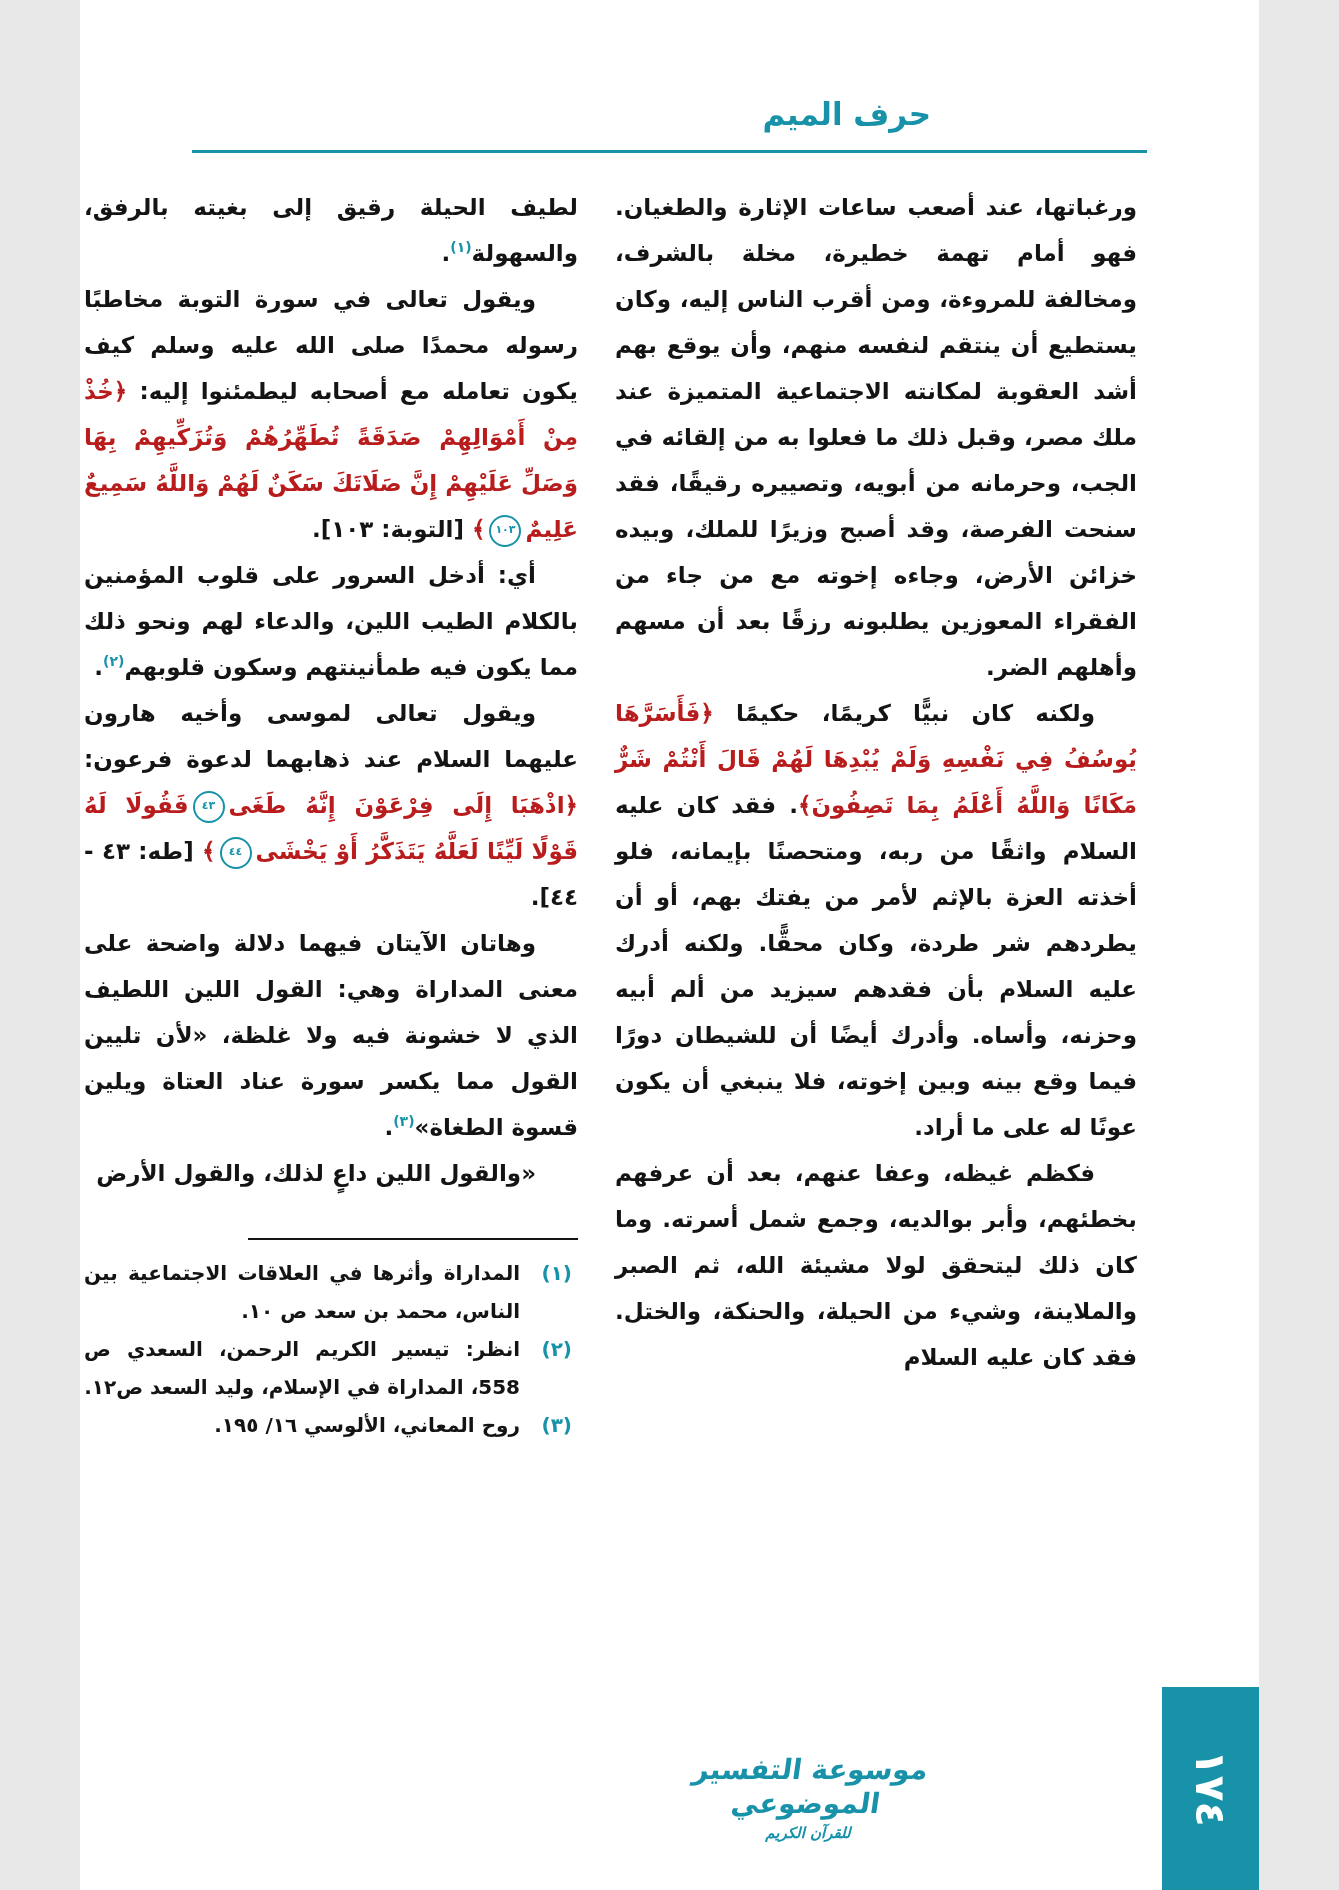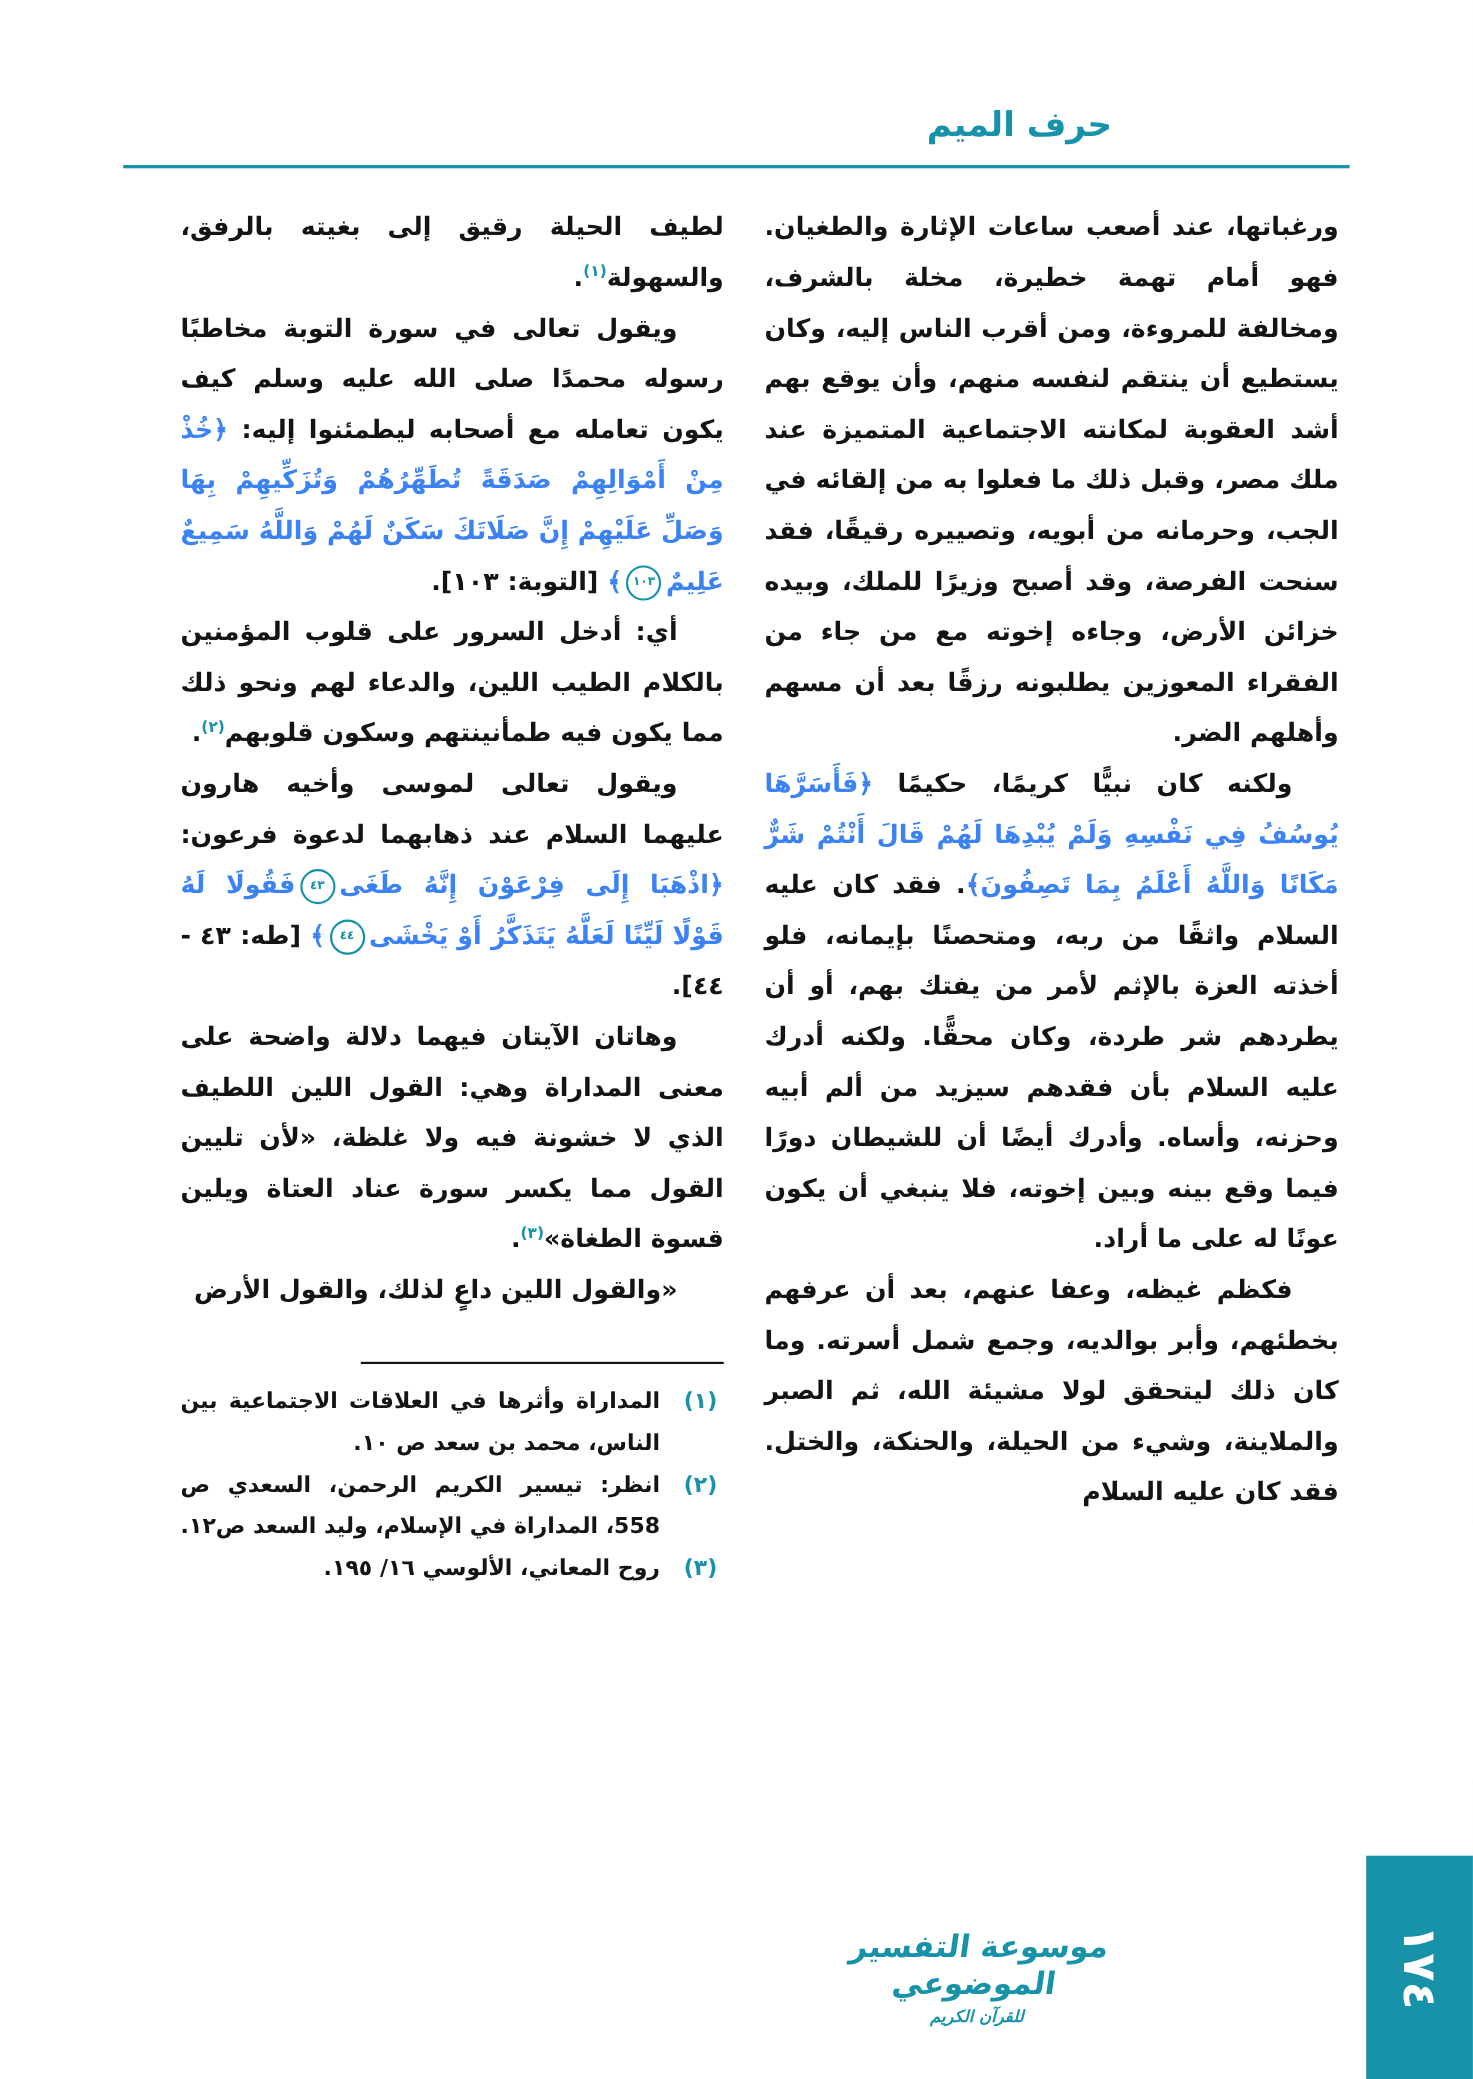--- a/index.html
+++ b/index.html
@@ -1,18 +1,18 @@
 <!DOCTYPE html>
 <html lang="ar" dir="rtl"><head>
 <meta charset="utf-8">
 <style>
   html,body{margin:0;padding:0;background:#e8e8e8;}
   .page{
     position:relative;
-    width:1339px;height:1890px;
+    width:1179px;height:1890px;
     margin:0 auto;
     background:#ffffff;
     overflow:hidden;
     direction:rtl;
     font-family:"DejaVu Sans", sans-serif;
     color:#141414;
   }
   
   .chapter-title{
     position:absolute;top:96px;right:328px;
@@ -25,21 +25,21 @@
   
   .col{
     position:absolute;top:184px;
     font-size:23px;font-weight:bold;line-height:2.0;
     text-align:justify;text-justify:inter-word;
   }
   .col-right{right:122px;width:522px;}
   .col-left{right:681px;width:494px;}
   .para{margin:0;}
   .para.indent{text-indent:42px;}
-  .verse{color:#3b82f6;}
+  .verse{color:#b91c1c;}
   .verse-ref{color:#141414;margin-top:40px;}
   .fn-marker{
     color:#1792a9;font-size:14px;vertical-align:super;line-height:0;
   }
   .ayah-num{
     display:inline-block;min-width:28px;height:28px;line-height:26px;
     border:2px solid #1792a9;border-radius:50%;
     text-align:center;font-size:11px;color:#1792a9;
     vertical-align:middle;margin:0 4px;text-indent:0;
   }

